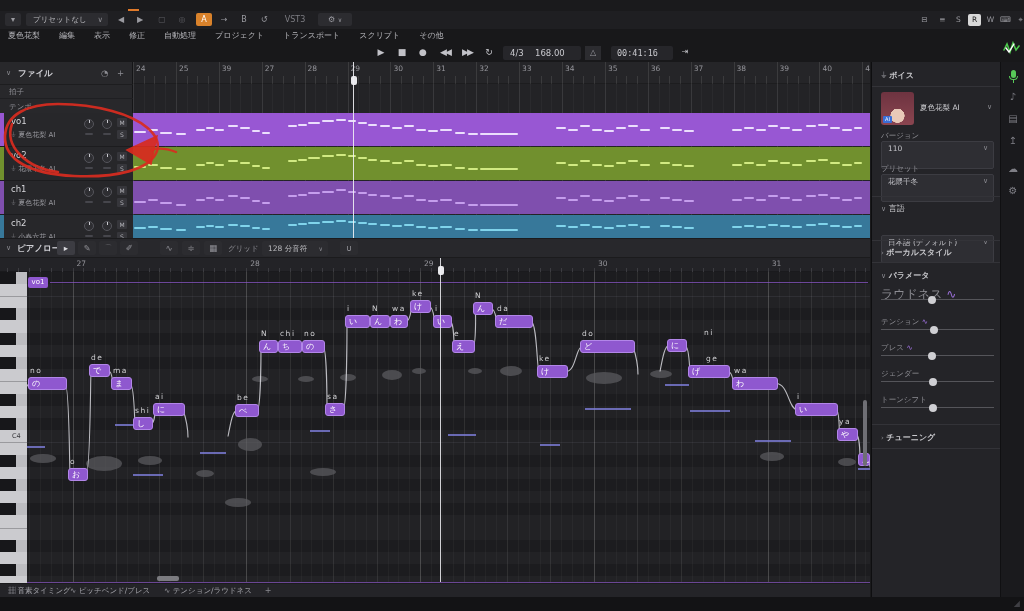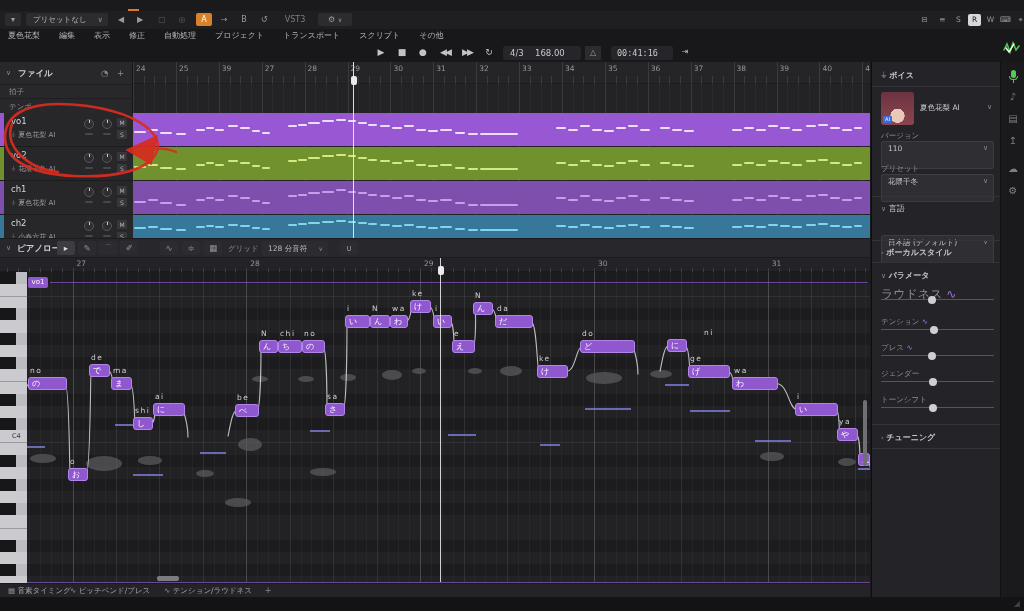--- a/index.html
+++ b/index.html
@@ -857,37 +857,37 @@
       <div class="ph" style="left: 475px; top: 33px;">N</div>
       <div class="note" style="left: 495px; top: 57px; width: 38px;">だ</div>
       <div class="ph" style="left: 497px; top: 46px;">da</div>
       <div class="note" style="left: 537px; top: 107px; width: 31px;">け</div>
       <div class="ph" style="left: 539px; top: 96px;">ke</div>
       <div class="note" style="left: 580px; top: 82px; width: 55px;">ど</div>
       <div class="ph" style="left: 582px; top: 71px;">do</div>
       <div class="note" style="left: 667px; top: 81px; width: 20px;">に</div>
       <div class="ph" style="left: 704px; top: 70px;">ni</div>
       <div class="note" style="left: 688px; top: 107px; width: 42px;">げ</div>
-      <div class="ph" style="left: 690px; top: 96px;">ge</div>
+      <div class="ph" style="left: 690px; top: 96px; padding-left: 16px;">ge</div>
       <div class="note" style="left: 732px; top: 119px; width: 46px;">わ</div>
       <div class="ph" style="left: 734px; top: 108px;">wa</div>
       <div class="note" style="left: 795px; top: 145px; width: 43px;">い</div>
       <div class="ph" style="left: 797px; top: 134px;">i</div>
       <div class="note" style="left: 837px; top: 170px; width: 21px;">や</div>
       <div class="ph" style="left: 839px; top: 159px;">ya</div>
       <div class="note" style="left: 858px; top: 195px; width: 12px;">ん</div>
       <div style="position: absolute; left: 437.5px; top: 8px; width: 6px; height: 9px; background: rgb(233, 233, 236); border-radius: 2px; z-index: 5;"></div>
       <div style="position: absolute; left: 440px; top: 0px; width: 1px; height: 325px; background: rgba(240, 240, 244, 0.85); z-index: 5;"></div>
       <div style="position: absolute; left: 157px; top: 318px; width: 22px; height: 5px; background: rgb(123, 123, 128); border-radius: 2px; z-index: 6;"></div>
       <div style="position: absolute; left: 863px; top: 142px; width: 4px; height: 66px; background: rgb(111, 111, 117); border-radius: 2px; z-index: 6;"></div>
       <div style="position: absolute; left: 27px; top: 324px; width: 843px; height: 1px; background: rgb(106, 70, 148); z-index: 6;"></div>
     </div>
 
   <div id="tabbar">
-      <div style="position: absolute; left: 8px; top: 0px; width: auto; height: 14px; font-size: 7.5px; line-height: 14px; color: rgb(166, 166, 172); white-space: nowrap;"><span style="color:#8a8a90">▦</span> 音素タイミング</div>
+      <div style="position: absolute; left: 8px; top: 0px; width: auto; height: 14px; font-size: 7.5px; line-height: 14px; color: rgb(166, 166, 172); white-space: nowrap; font-family: Liberation Serif, serif;"><span style="color:#8a8a90">▦</span> 音素タイミング</div>
       <div style="position: absolute; left: 70px; top: 0px; width: auto; height: 14px; font-size: 7.5px; line-height: 14px; color: rgb(166, 166, 172); white-space: nowrap;"><span style="color:#8a8a90">∿</span> ピッチベンド/ブレス</div>
       <div style="position: absolute; left: 164px; top: 0px; width: auto; height: 14px; font-size: 7.5px; line-height: 14px; color: rgb(166, 166, 172); white-space: nowrap;"><span style="color:#8a8a90">∿</span> テンション/ラウドネス</div>
       <div style="position: absolute; left: 262px; top: 0px; width: 12px; height: 14px; font-size: 8px; line-height: 14px; text-align: center; color: rgb(138, 138, 144);">+</div>
     </div>
 
   <div id="bottomstrip">
     <span style="position:absolute;right:4px;top:2px;color:#3f3f44;font-size:8px">◢</span>
   </div>
 
   <div id="sidebar">

